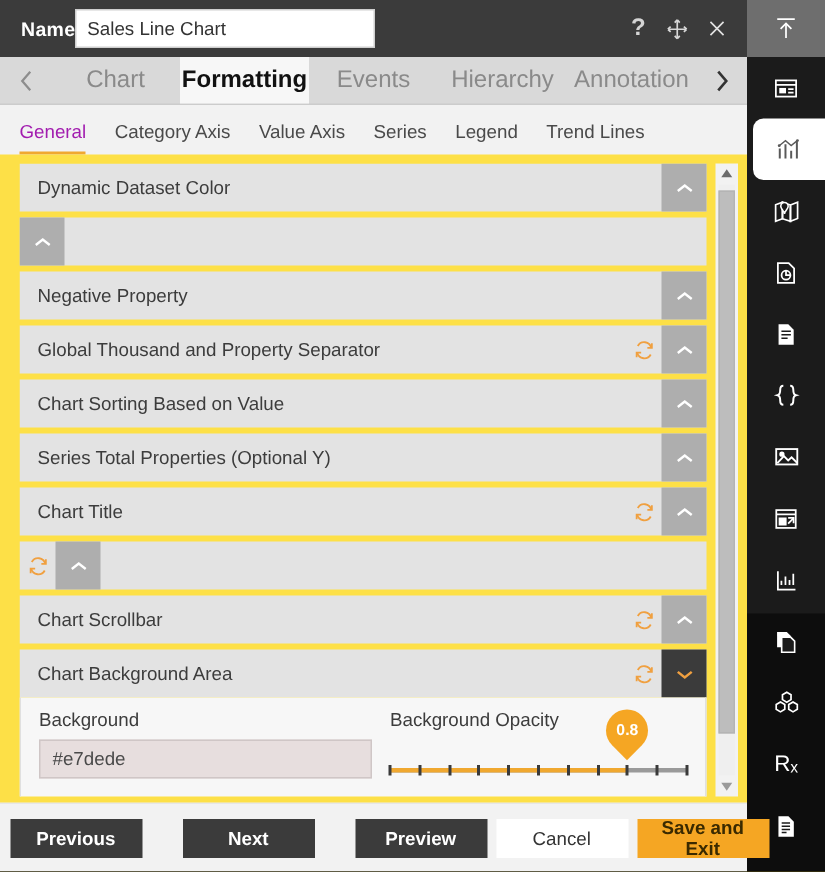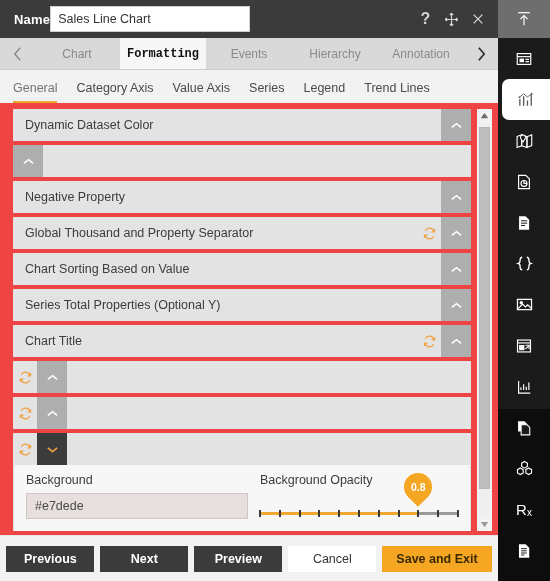--- a/index.html
+++ b/index.html
@@ -77,58 +77,57 @@
     display: flex; align-items: center; justify-content: center;
     color: #8d8d8d;
     cursor: pointer;
     flex: 0 0 34px;
   }
   .tab-arrow.right { color: #333; }
   .tabs-wrap { flex: 1 1 auto; display: flex; align-items: stretch; }
   .tab {
     flex: 1 1 0;
     display: flex; align-items: center; justify-content: center;
-    font-size: 12px;
+    font-size: 16px;
     color: #8a8a8a;
     cursor: pointer;
     background: transparent;
     white-space: nowrap;
   }
   .tab.active {
     background: #f7f7f7;
     color: #111;
     font-weight: bold;
-    font-family: Liberation Mono, monospace;
   }
 
   
   .subtabs {
     height: 33px;
     background: #f2f2f2;
     display: flex;
     align-items: flex-end;
     padding: 0 0 0 13px;
     gap: 19px;
     flex: 0 0 33px;
   }
   .subtab {
     font-size: 12.5px;
     color: #4a4a4a;
     padding-bottom: 6px;
     cursor: pointer;
     border-bottom: 2px solid transparent;
     white-space: nowrap;
   }
-  .subtab.active { color: #737373; border-bottom-color: #f0a830; }
+  .subtab.active { color: #a21caf; border-bottom-color: #f0a830; }
 
   
   .content-area {
     flex: 1 1 auto;
     position: relative;
-    background: #ef4444;
+    background: #fde047;
     padding: 6px 6px 4px 13px;
     display: flex;
     overflow: hidden;
   }
   .acc-list {
     flex: 1 1 auto;
     display: flex;
     flex-direction: column;
     gap: 4px;
     overflow: hidden;
@@ -284,21 +283,21 @@
     height: 26px;
     min-width: 88px;
     padding: 0 14px;
     border: none;
     font-family: "Liberation Sans", sans-serif;
     font-size: 12.5px;
     font-weight: bold;
     cursor: pointer;
     display: flex; align-items: center; justify-content: center;
   }
-  .btn.dark { background: #3b3b3b; color: #ffffff; }
+  .btn.dark { background: #3b3b3b; color: #ffffff; margin-left: 21px; }
   .btn.light { background: #ffffff; color: #333333; font-weight: normal; }
   .btn.accent { background: #f5a623; color: #3a2a00; }
 
   
   .rail {
     position: absolute;
     right: 0; top: 0;
     width: 52px; height: 409px;
     background: #1b1b1b;
     display: flex;
@@ -476,36 +475,38 @@
             </svg>
           </div>
           <div class="chev-btn">
             <svg width="13" height="9" viewBox="0 0 14 9" fill="none" stroke="#ffffff" stroke-width="1.7">
                 <path d="M2 6.5 7 2.5l5 4"></path>
               </svg>
           </div>
         </div>
 
         <div class="acc-row">
+          <span class="acc-title">Chart Scrollbar</span>
           <div class="refresh-ic">
             <svg width="15" height="15" viewBox="0 0 16 16" fill="none" stroke="#f0a040" stroke-width="1.3">
               <path d="M13 6.2A5.2 5.2 0 0 0 3.4 5"></path>
                 <path d="M3 9.8A5.2 5.2 0 0 0 12.6 11"></path>
               <path d="M13.4 3.1v3.2h-3.2"></path>
                 <path d="M2.6 12.9V9.7h3.2"></path>
             </svg>
           </div>
           <div class="chev-btn">
             <svg width="13" height="9" viewBox="0 0 14 9" fill="none" stroke="#ffffff" stroke-width="1.7">
                 <path d="M2 6.5 7 2.5l5 4"></path>
               </svg>
           </div>
         </div>
 
         <div class="acc-row">
+          <span class="acc-title">Chart Background Area</span>
           <div class="refresh-ic">
             <svg width="15" height="15" viewBox="0 0 16 16" fill="none" stroke="#f0a040" stroke-width="1.3">
               <path d="M13 6.2A5.2 5.2 0 0 0 3.4 5"></path>
                 <path d="M3 9.8A5.2 5.2 0 0 0 12.6 11"></path>
               <path d="M13.4 3.1v3.2h-3.2"></path>
                 <path d="M2.6 12.9V9.7h3.2"></path>
             </svg>
           </div>
           <div class="chev-btn open">
             <svg width="13" height="9" viewBox="0 0 14 9" fill="none" stroke="#f0a040" stroke-width="1.8">

